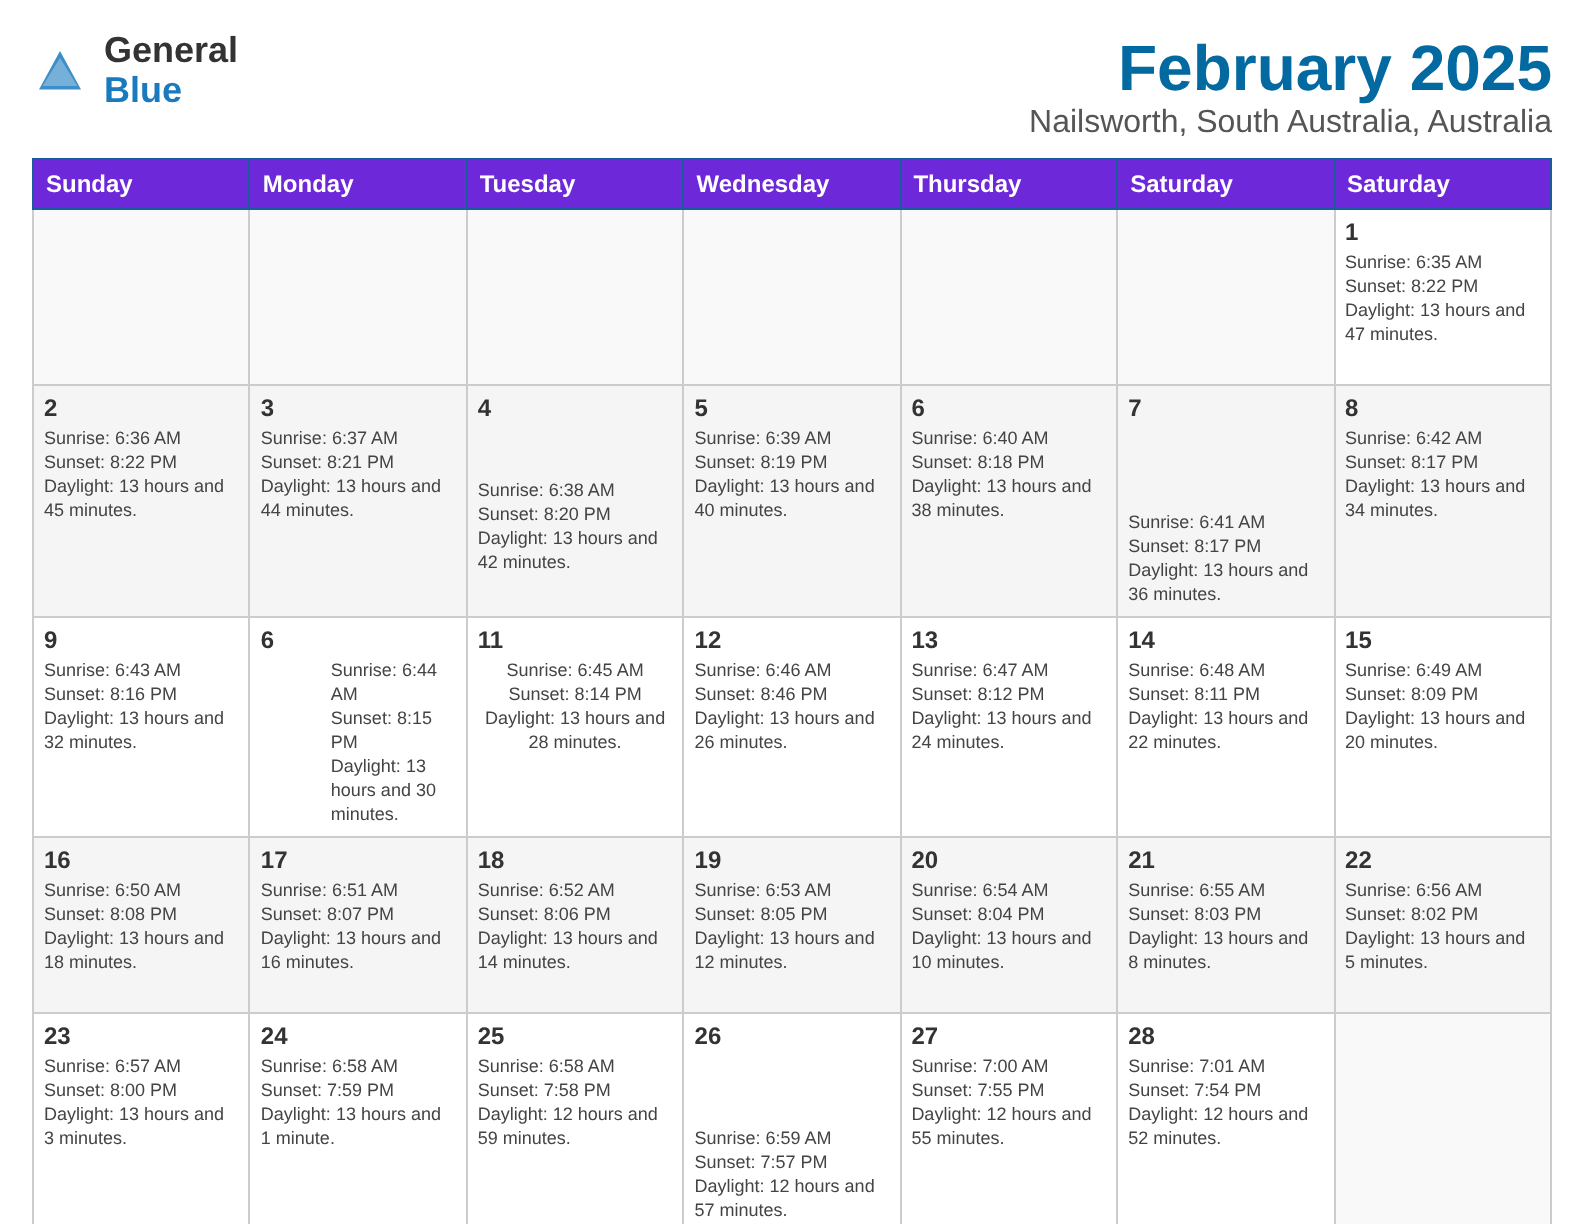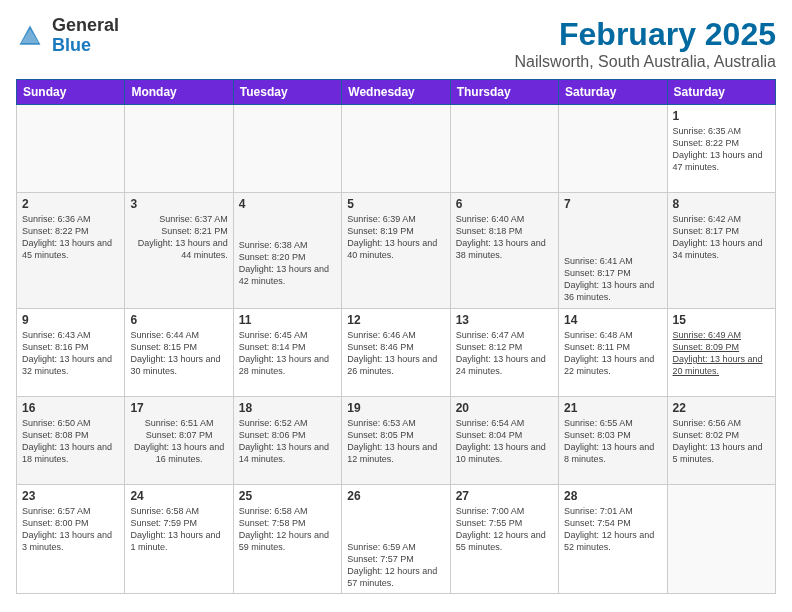--- a/index.html
+++ b/index.html
@@ -135,21 +135,21 @@
       </tr>
       <tr>
         <td>
           <span class="day-number">2</span>
           <div class="day-info" style="white-space: pre-line;">Sunrise: 6:36 AM
 Sunset: 8:22 PM
 Daylight: 13 hours and 45 minutes.</div>
         </td>
         <td>
           <span class="day-number">3</span>
-          <div class="day-info" style="white-space: pre-line; text-align: right;">Sunrise: 6:37 AM
+          <div class="day-info" style="white-space: pre-line;">Sunrise: 6:37 AM
 Sunset: 8:21 PM
 Daylight: 13 hours and 44 minutes.</div>
         </td>
         <td>
           <span class="day-number">4</span>
           <div class="day-info" style="white-space: pre-line; margin-top: 28px;">Sunrise: 6:38 AM
 Sunset: 8:20 PM
 Daylight: 13 hours and 42 minutes.</div>
         </td>
         <td>
@@ -179,27 +179,27 @@
       </tr>
       <tr>
         <td>
           <span class="day-number">9</span>
           <div class="day-info" style="white-space: pre-line;">Sunrise: 6:43 AM
 Sunset: 8:16 PM
 Daylight: 13 hours and 32 minutes.</div>
         </td>
         <td>
           <span class="day-number">6</span>
-          <div class="day-info" style="white-space: pre-line;">Sunrise: 6:44 AM
+          <div class="day-info" style="white-space: pre-line; margin-left: 35px;">Sunrise: 6:44 AM
 Sunset: 8:15 PM
 Daylight: 13 hours and 30 minutes.</div>
         </td>
         <td>
           <span class="day-number">11</span>
-          <div class="day-info" style="white-space: pre-line;">Sunrise: 6:45 AM
+          <div class="day-info" style="white-space: pre-line; text-align: center;">Sunrise: 6:45 AM
 Sunset: 8:14 PM
 Daylight: 13 hours and 28 minutes.</div>
         </td>
         <td>
           <span class="day-number">12</span>
           <div class="day-info" style="white-space: pre-line;">Sunrise: 6:46 AM
 Sunset: 8:46 PM
 Daylight: 13 hours and 26 minutes.</div>
         </td>
         <td>
@@ -209,35 +209,35 @@
 Daylight: 13 hours and 24 minutes.</div>
         </td>
         <td>
           <span class="day-number">14</span>
           <div class="day-info" style="white-space: pre-line;">Sunrise: 6:48 AM
 Sunset: 8:11 PM
 Daylight: 13 hours and 22 minutes.</div>
         </td>
         <td>
           <span class="day-number">15</span>
-          <div class="day-info" style="white-space: pre-line; text-decoration: underline;">Sunrise: 6:49 AM
+          <div class="day-info" style="white-space: pre-line;">Sunrise: 6:49 AM
 Sunset: 8:09 PM
 Daylight: 13 hours and 20 minutes.</div>
         </td>
       </tr>
       <tr>
         <td>
           <span class="day-number">16</span>
           <div class="day-info" style="white-space: pre-line;">Sunrise: 6:50 AM
 Sunset: 8:08 PM
 Daylight: 13 hours and 18 minutes.</div>
         </td>
         <td>
           <span class="day-number">17</span>
-          <div class="day-info" style="white-space: pre-line; text-align: center;">Sunrise: 6:51 AM
+          <div class="day-info" style="white-space: pre-line;">Sunrise: 6:51 AM
 Sunset: 8:07 PM
 Daylight: 13 hours and 16 minutes.</div>
         </td>
         <td>
           <span class="day-number">18</span>
           <div class="day-info" style="white-space: pre-line;">Sunrise: 6:52 AM
 Sunset: 8:06 PM
 Daylight: 13 hours and 14 minutes.</div>
         </td>
         <td>

